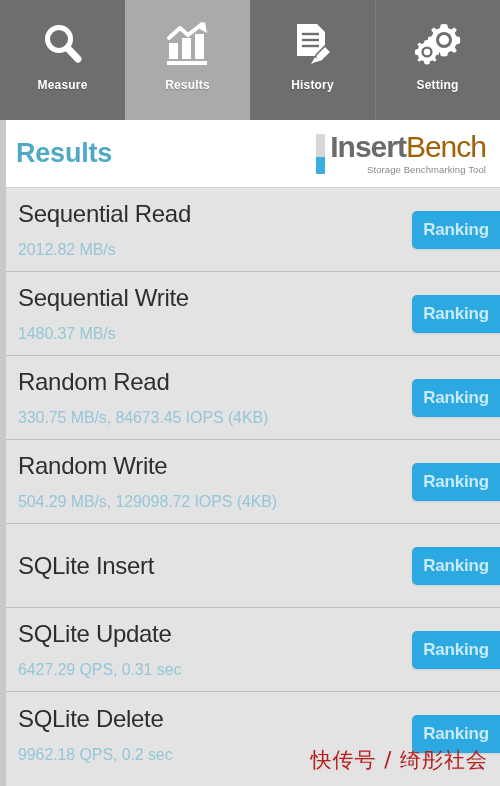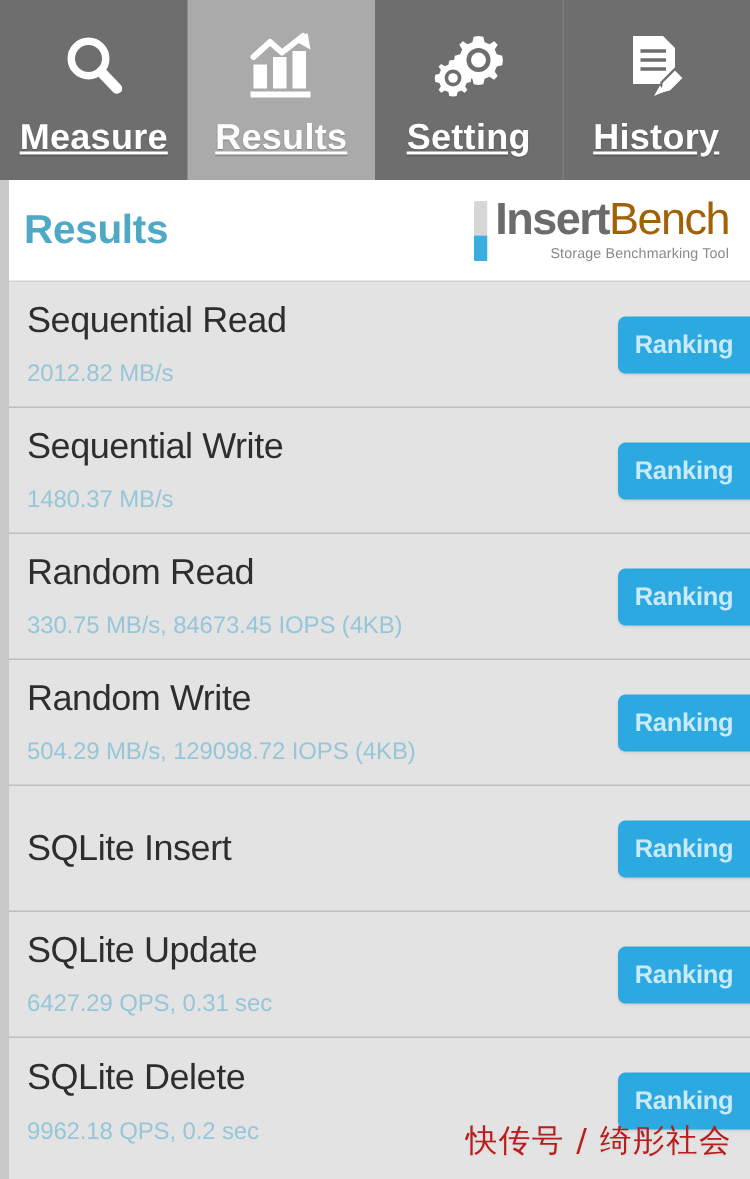--- a/index.html
+++ b/index.html
@@ -75,25 +75,24 @@
     display: flex;
     align-items: center;
     justify-content: center;
   }
 
   .nav-icon svg { display: block; }
 
   .nav-label {
     margin-top: 6px;
     color: #ffffff;
-    font-size: 24px;
+    font-size: 12px;
     font-weight: bold;
     letter-spacing: 0.2px;
     text-shadow: 0 1px 1px rgba(0,0,0,0.25);
-    text-decoration: underline;
   }
 
   .nav-tab.active .nav-label { color: #fdfdfd; }
 
   
   .header {
     position: relative;
     width: 500px;
     height: 68px;
     background: #ffffff;
@@ -250,52 +249,52 @@
           <rect x="3" y="40" width="40" height="4" fill="#ffffff"></rect>
           <polyline points="5,17 16,7 24,14 38,3" fill="none" stroke="#ffffff" stroke-width="4" stroke-linejoin="round" stroke-linecap="round"></polyline>
           <polygon points="41,1 43,12 32,6" fill="#ffffff"></polygon>
         </svg>
       </span>
       <span class="nav-label">Results</span>
     </div>
 
     <div class="nav-tab">
       <span class="nav-icon">
+        <svg width="46" height="46" viewBox="0 0 46 46">
+          <path d="M7 3 h20 l8 8 v24 h-28 z" fill="#ffffff"></path>
+          <g stroke="#6e6e6e" stroke-width="2.4">
+            <line x1="12" y1="13" x2="29" y2="13"></line>
+            <line x1="12" y1="19" x2="29" y2="19"></line>
+            <line x1="12" y1="25" x2="29" y2="25"></line>
+          </g>
+          <path d="M26 34 l9-9 6 6 -9 9 -7 2 z" fill="#ffffff" stroke="#6e6e6e" stroke-width="1.6"></path>
+          <path d="M25 36 l-4 7 7-3 z" fill="#ffffff"></path>
+        </svg>
+      </span>
+      <span class="nav-label">History</span>
+    </div>
+
+    <div class="nav-tab">
+      <span class="nav-icon">
         <svg width="48" height="46" viewBox="0 0 48 46">
           <g fill="#ffffff">
             <path d="M30 3 l3.2 .5 .9 3.6 3.2 1.4 3.1-2 2.4 2.4 -2 3.1 1.4 3.2 3.6 .9 .5 3.2 -.5 3.2 -3.6 .9 -1.4 3.2 2 3.1 -2.4 2.4 -3.1-2 -3.2 1.4 -.9 3.6 -3.2 .5 -3.2-.5 -.9-3.6 -3.2-1.4 -3.1 2 -2.4-2.4 2-3.1 -1.4-3.2 -3.6-.9 -.5-3.2 .5-3.2 3.6-.9 1.4-3.2 -2-3.1 2.4-2.4 3.1 2 3.2-1.4 .9-3.6z"></path>
           </g>
           <circle cx="30" cy="19" r="8" fill="#6e6e6e"></circle>
           <circle cx="30" cy="19" r="5" fill="#ffffff"></circle>
           <g fill="#ffffff">
             <path d="M13 19 l2.4 .4 .7 2.7 2.4 1 2.3-1.5 1.8 1.8 -1.5 2.3 1 2.4 2.7 .7 .4 2.4 -.4 2.4 -2.7 .7 -1 2.4 1.5 2.3 -1.8 1.8 -2.3-1.5 -2.4 1 -.7 2.7 -2.4 .4 -2.4-.4 -.7-2.7 -2.4-1 -2.3 1.5 -1.8-1.8 1.5-2.3 -1-2.4 -2.7-.7 -.4-2.4 .4-2.4 2.7-.7 1-2.4 -1.5-2.3 1.8-1.8 2.3 1.5 2.4-1 .7-2.7z"></path>
           </g>
           <circle cx="13" cy="31" r="5.6" fill="#6e6e6e"></circle>
           <circle cx="13" cy="31" r="3.2" fill="#ffffff"></circle>
         </svg>
       </span>
       <span class="nav-label">Setting</span>
     </div>
 
-    <div class="nav-tab">
-      <span class="nav-icon">
-        <svg width="46" height="46" viewBox="0 0 46 46">
-          <path d="M7 3 h20 l8 8 v24 h-28 z" fill="#ffffff"></path>
-          <g stroke="#6e6e6e" stroke-width="2.4">
-            <line x1="12" y1="13" x2="29" y2="13"></line>
-            <line x1="12" y1="19" x2="29" y2="19"></line>
-            <line x1="12" y1="25" x2="29" y2="25"></line>
-          </g>
-          <path d="M26 34 l9-9 6 6 -9 9 -7 2 z" fill="#ffffff" stroke="#6e6e6e" stroke-width="1.6"></path>
-          <path d="M25 36 l-4 7 7-3 z" fill="#ffffff"></path>
-        </svg>
-      </span>
-      <span class="nav-label">History</span>
-    </div>
-
   </div>
 
   <div class="header">
     <div class="page-title">Results</div>
 
     <div class="brand">
       <span class="brand-bar">
         <span class="bar-top"></span>
         <span class="bar-bottom"></span>
       </span>

